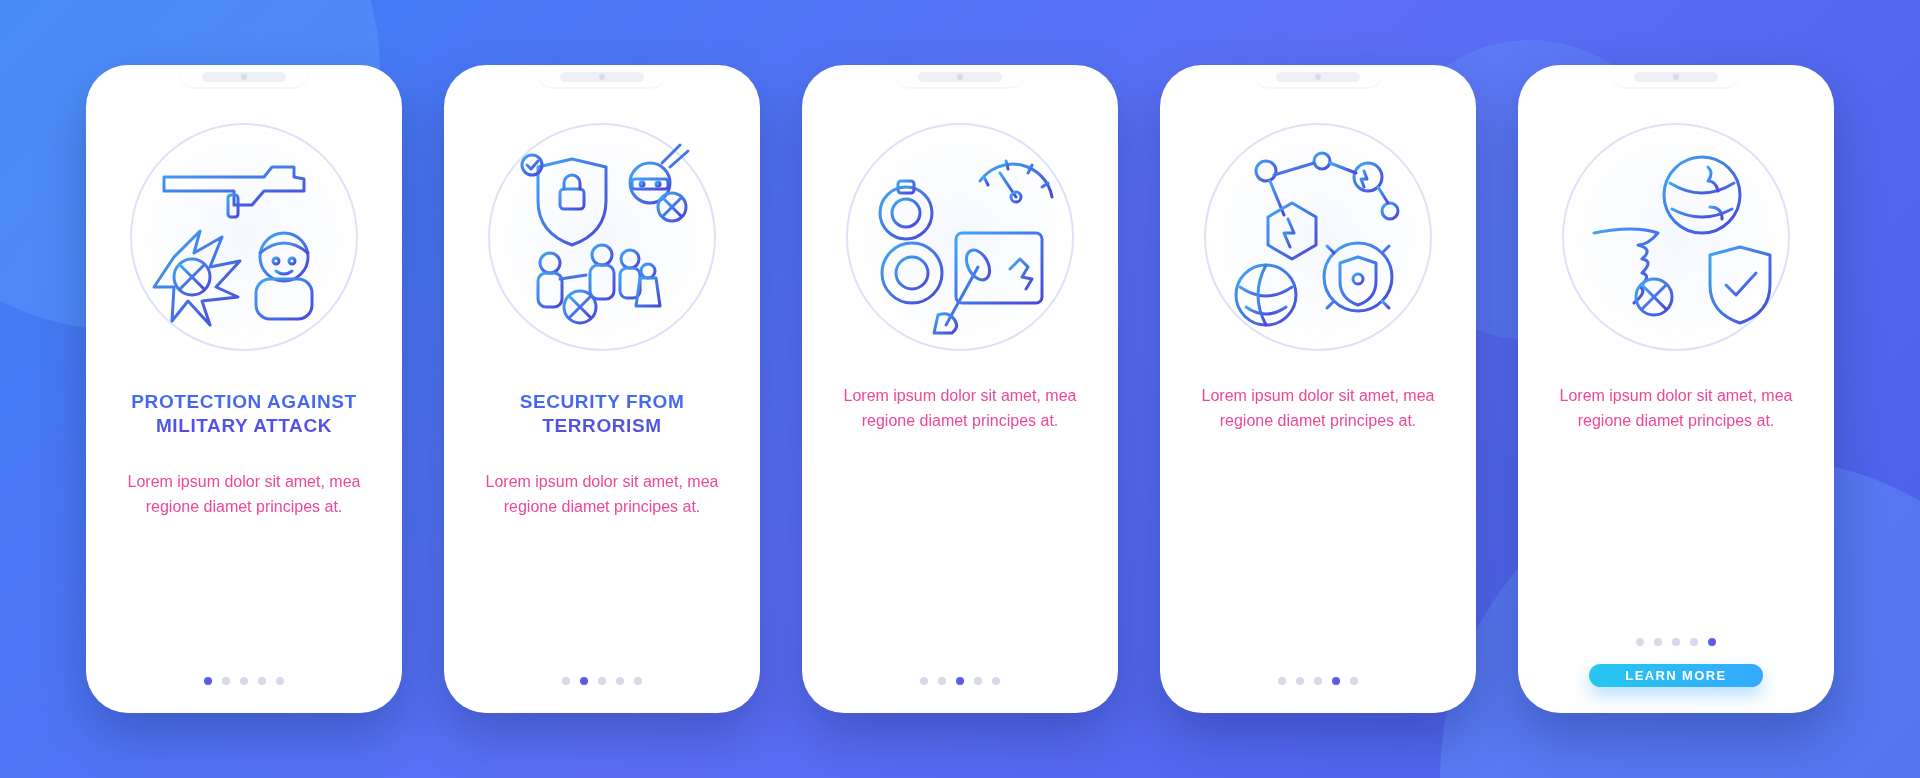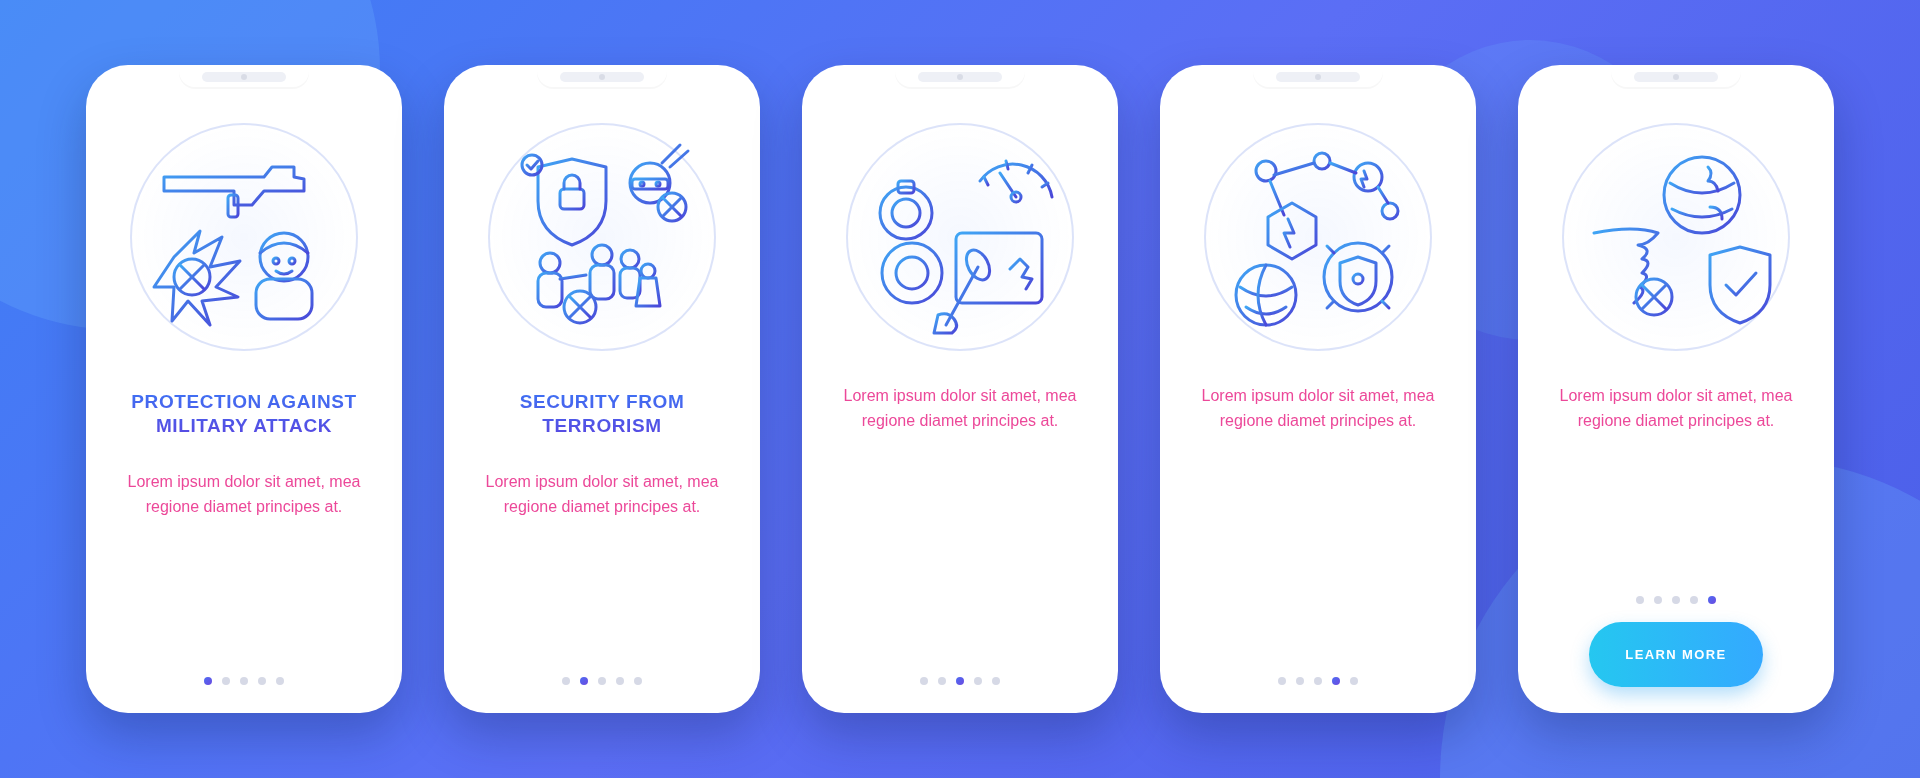--- a/index.html
+++ b/index.html
@@ -130,21 +130,21 @@
     height: 8px;
     border-radius: 50%;
     background: #d6d9e6;
   }
   .dots .d.active {
     background: linear-gradient(135deg, #4e6cf3, #6b4be0);
   }
 
   .cta {
     margin-bottom: 4px;
-    padding: 25px 36px;
+    padding: 4px 36px;
     border: none;
     border-radius: 999px;
     background: linear-gradient(90deg, #25c7f0, #34a9ff);
     color: #ffffff;
     font-size: 13px;
     font-weight: 700;
     letter-spacing: 1.4px;
     text-transform: uppercase;
     cursor: pointer;
     box-shadow: 0 8px 18px rgba(40, 160, 240, 0.35);

